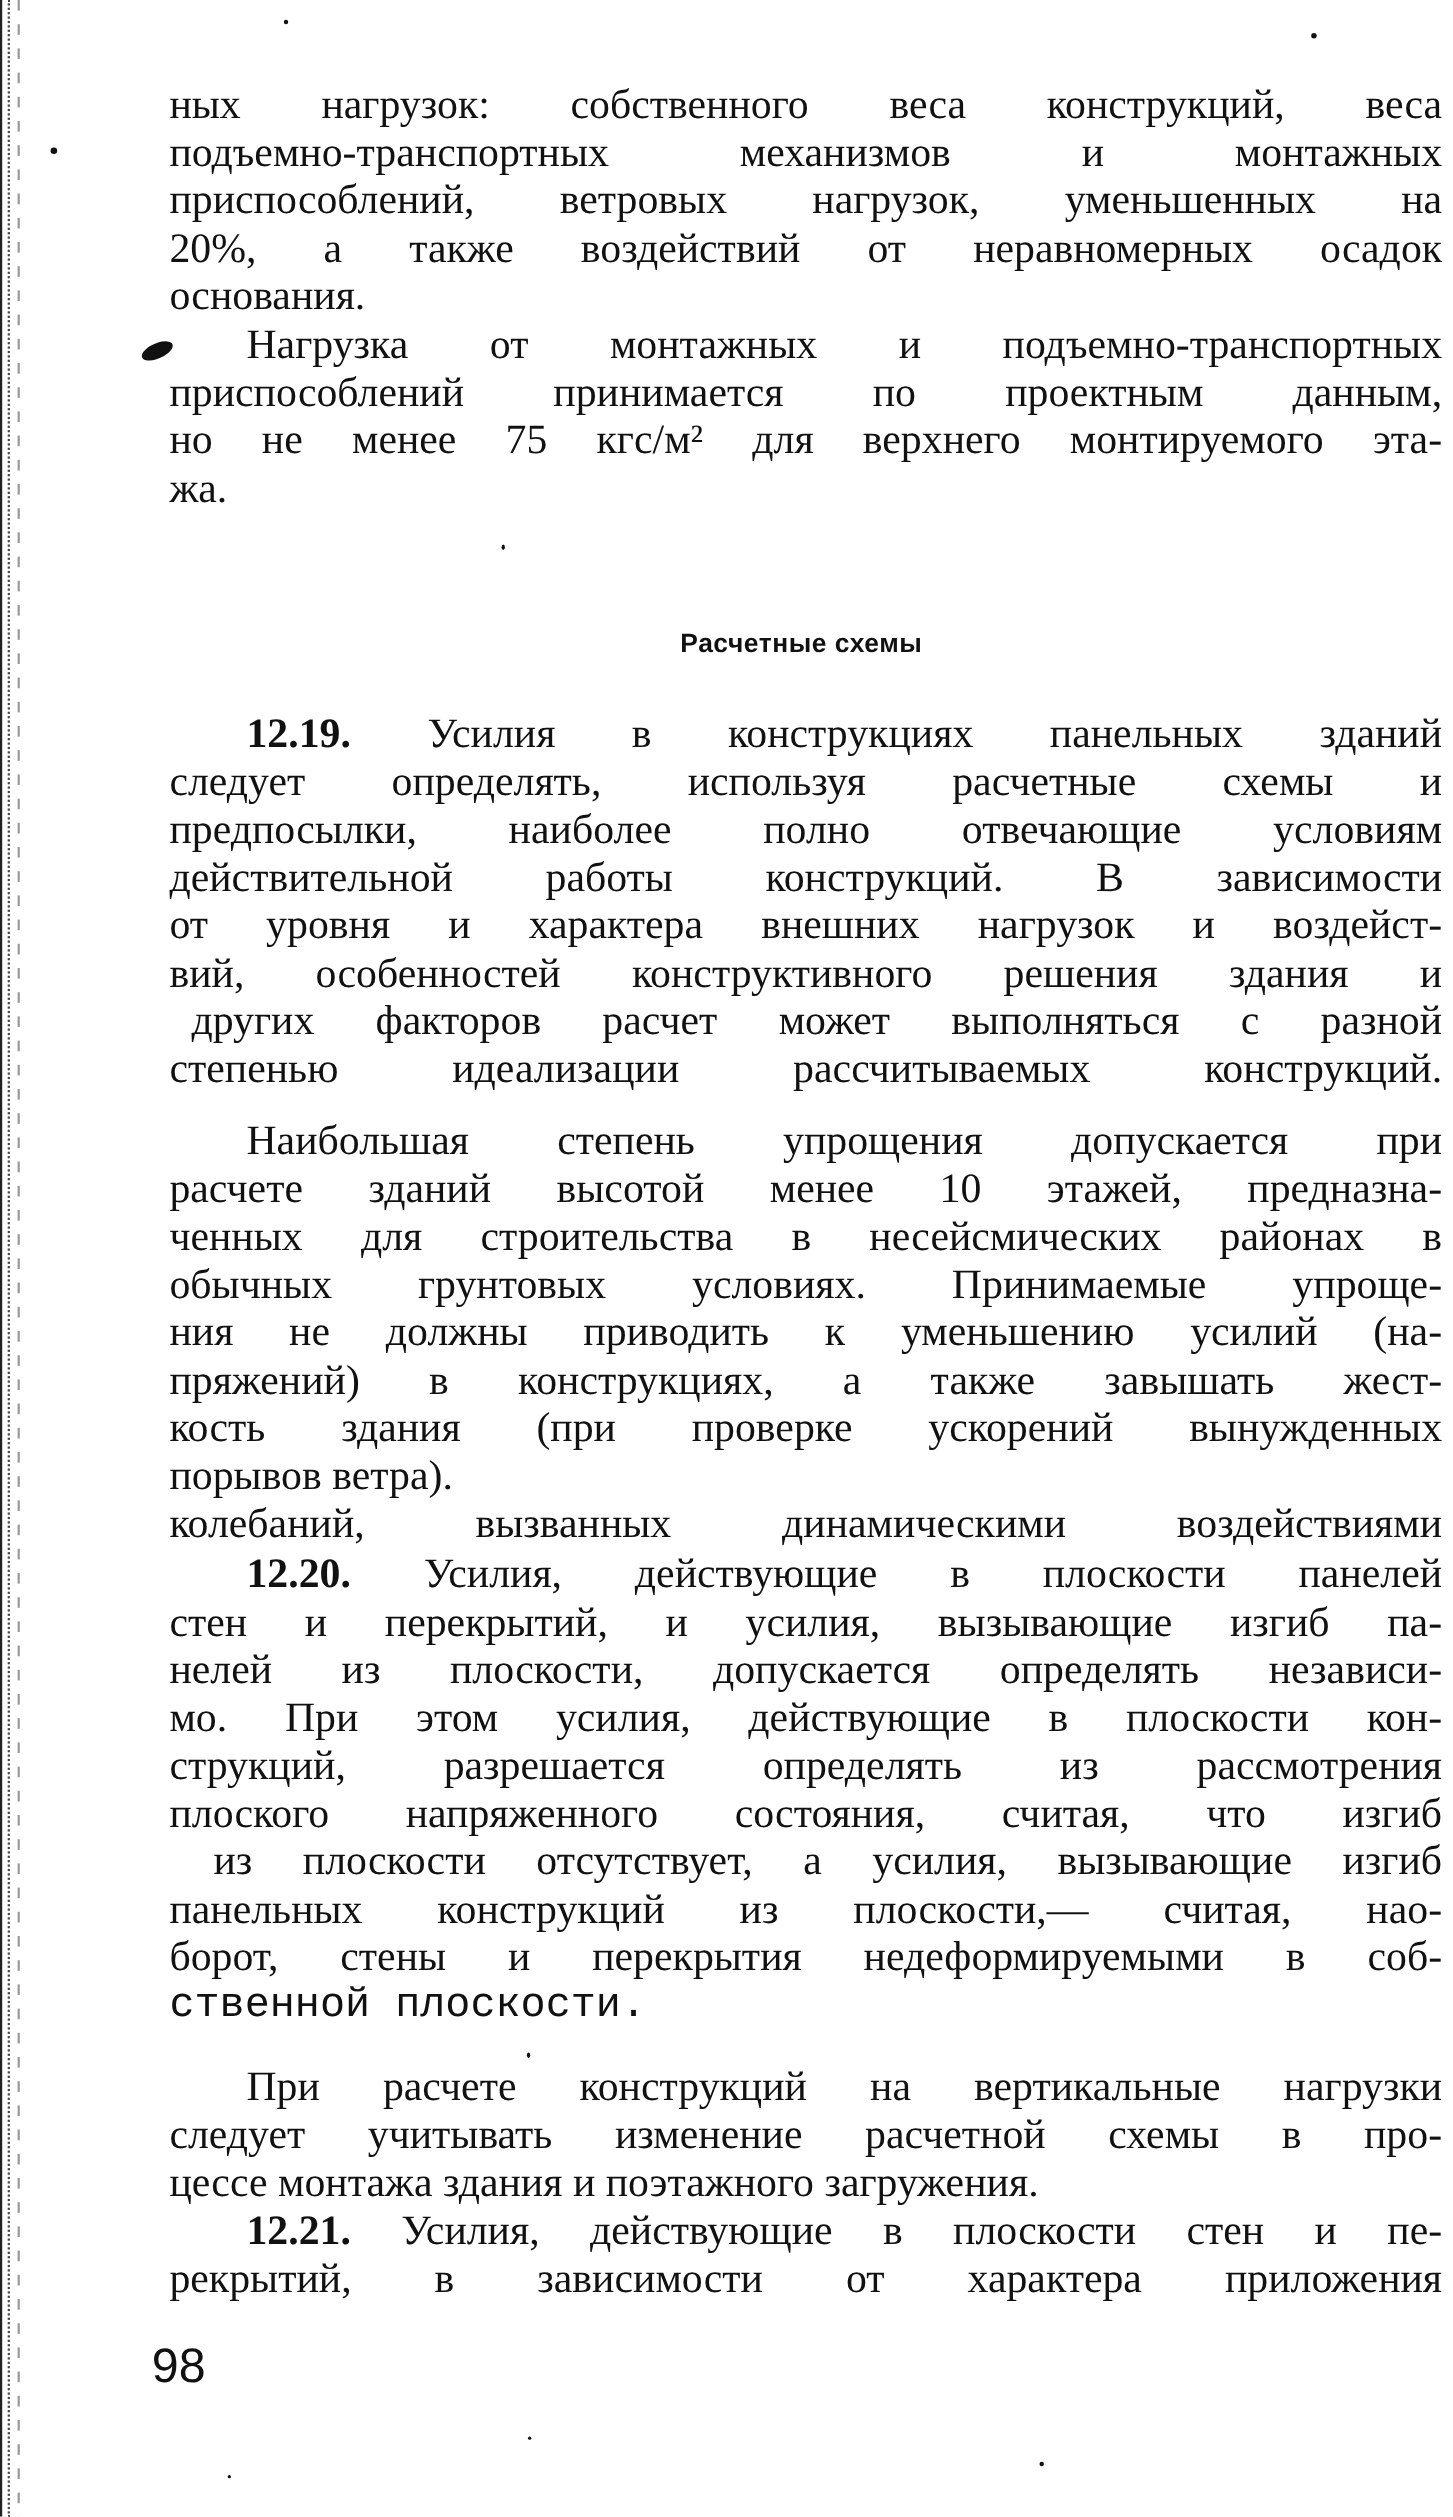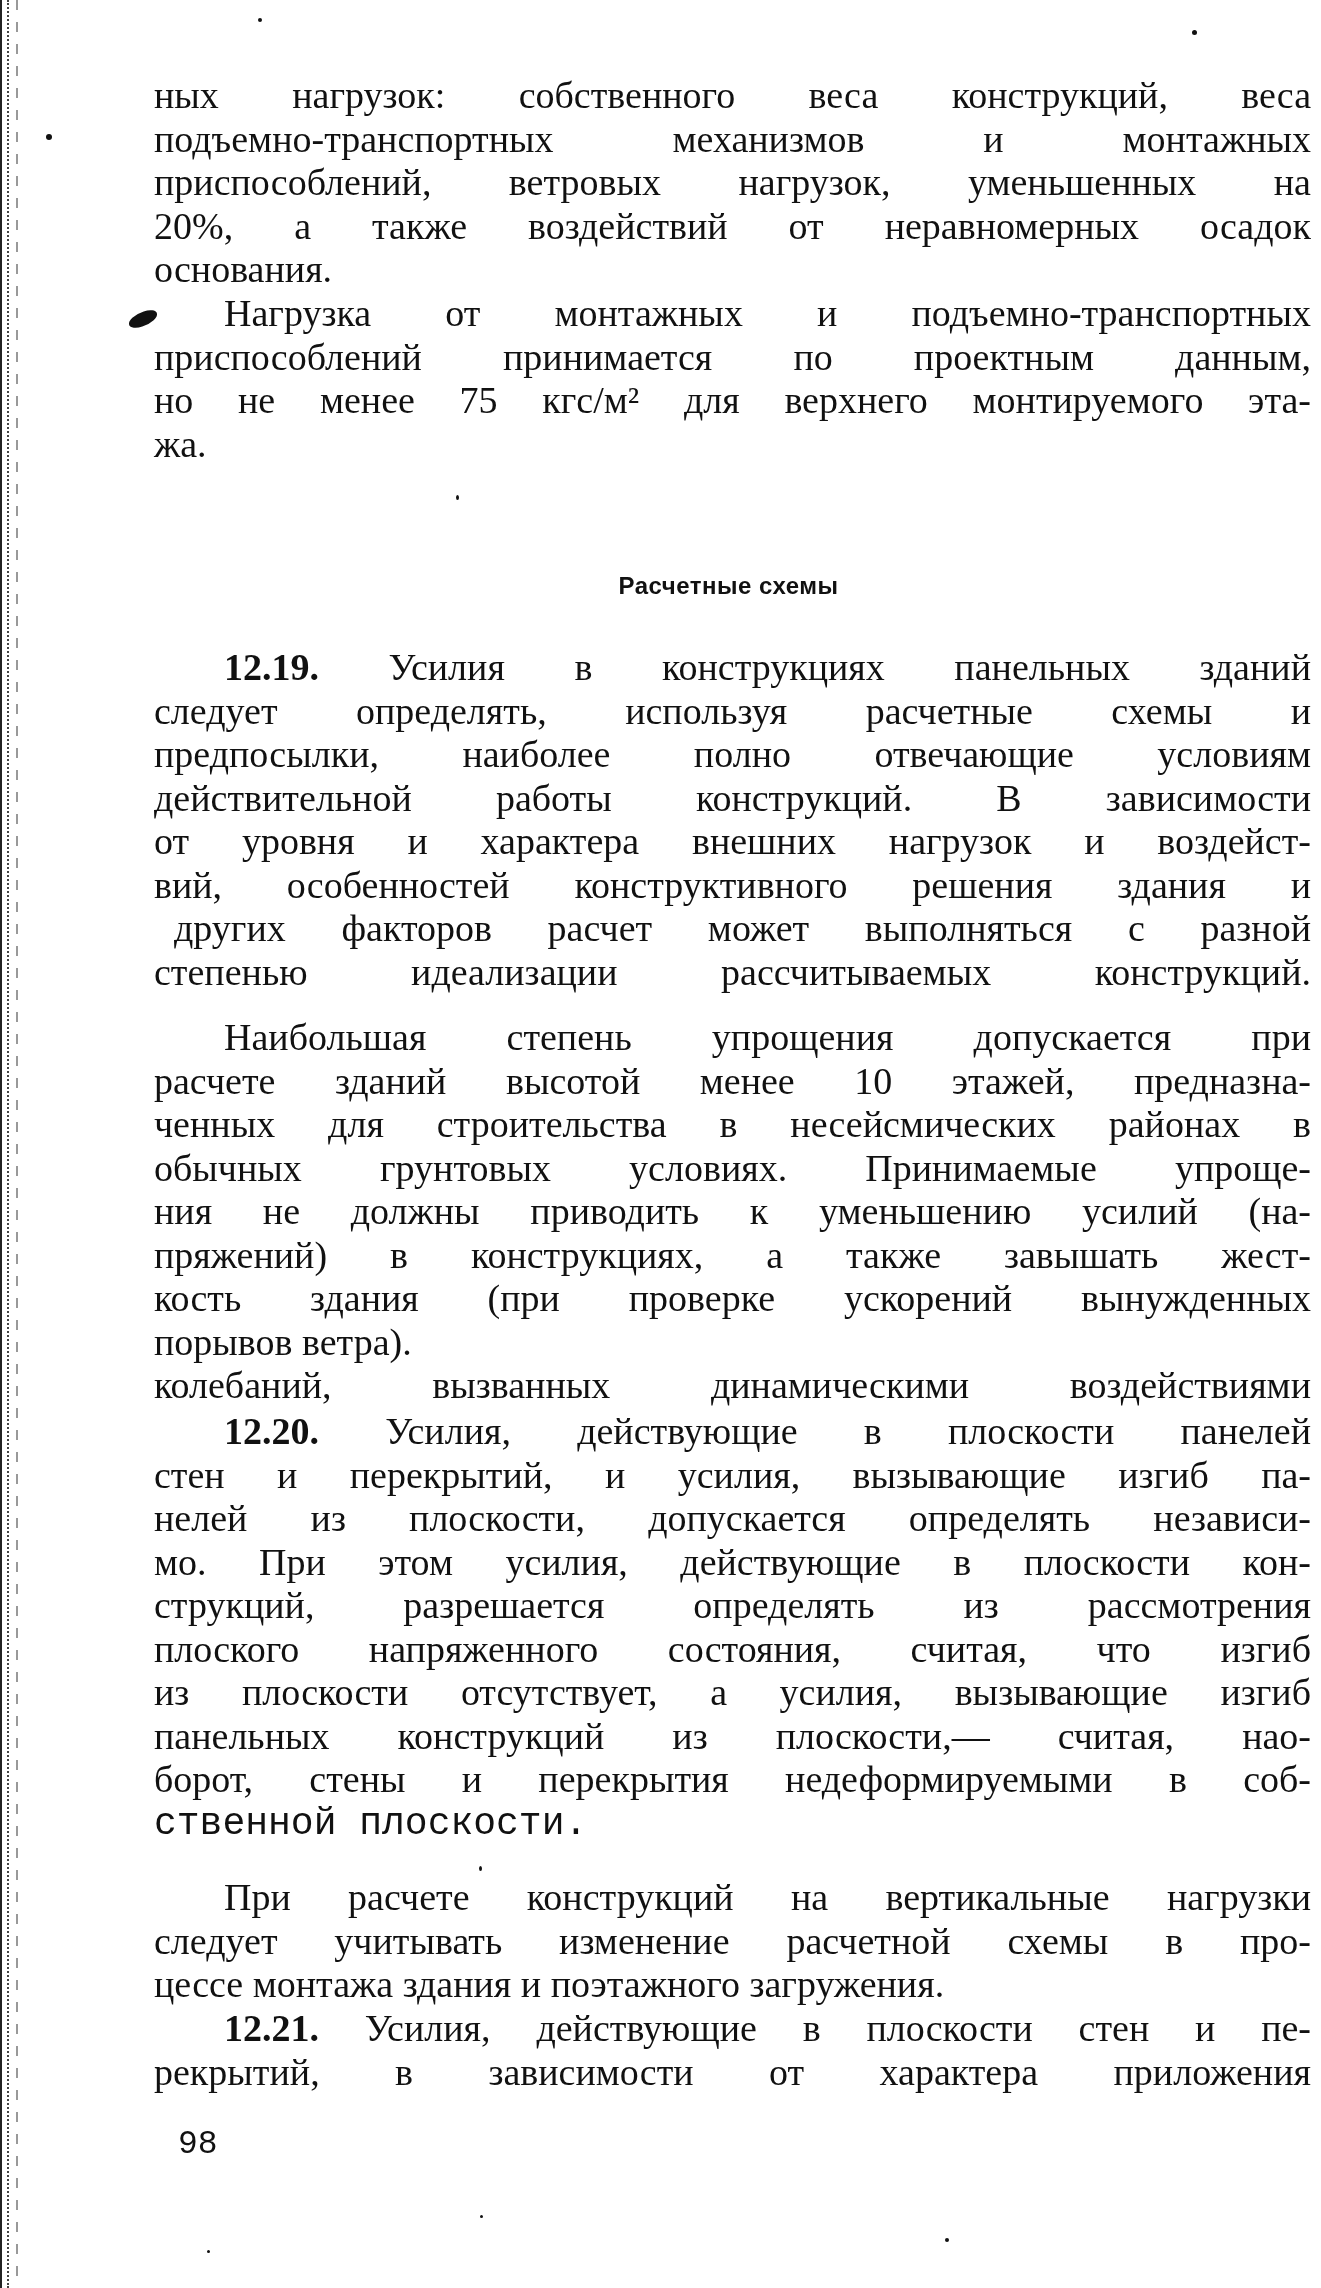--- a/index.html
+++ b/index.html
@@ -76,24 +76,23 @@
     text-align: center;
     font-family: "Liberation Sans", "DejaVu Sans", sans-serif;
     font-weight: bold;
     font-size: 24px;
     letter-spacing: 0.5px;
   }
   .page-number {
     position: absolute;
     left: 138px;
     top: 2126px;
-    font-family: Liberation Mono, monospace;
-    font-size: 33px;
+    font-family: Liberation Sans, sans-serif;
+    font-size: 44px;
     color: #111;
-    margin-left: 40px;
   }
   .speck {
     position: absolute;
     background: #111;
     border-radius: 50%;
   }
   .blot {
     position: absolute;
     left: 128px;
     top: 312px;
@@ -167,21 +166,21 @@
   <div class="block" style="top:1410px;">
     <span class="line indent" style="display: block;">
       <span class="num">12.20.</span>
       <span>Усилия, действующие в плоскости панелей</span>
     </span>
     <span class="line" style="display: block;">стен и перекрытий, и усилия, вызывающие изгиб па-</span>
     <span class="line" style="display: block;">нелей из плоскости, допускается определять независи-</span>
     <span class="line" style="display: block;">мо. При этом усилия, действующие в плоскости кон-</span>
     <span class="line" style="display: block;">струкций, разрешается определять из рассмотрения</span>
     <span class="line" style="display: block;">плоского напряженного состояния, считая, что изгиб</span>
-    <span class="line" style="display: block;">из плоскости отсутствует, а усилия, вызывающие изгиб</span>
+    <span class="line" style="display: block; margin-left: 40px;">из плоскости отсутствует, а усилия, вызывающие изгиб</span>
     <span class="line" style="display: block;">панельных конструкций из плоскости,— считая, нао-</span>
     <span class="line" style="display: block;">борот, стены и перекрытия недеформируемыми в соб-</span>
     <span class="line last" style="display: block; font-family: Liberation Mono, monospace;">ственной плоскости.</span>
   </div>
 
   <div class="block" style="top:1876px;">
     <span class="line indent" style="display: block;">При расчете конструкций на вертикальные нагрузки</span>
     <span class="line" style="display: block;">следует учитывать изменение расчетной схемы в про-</span>
     <span class="line last" style="display: block;">цессе монтажа здания и поэтажного загружения.</span>
   </div>

